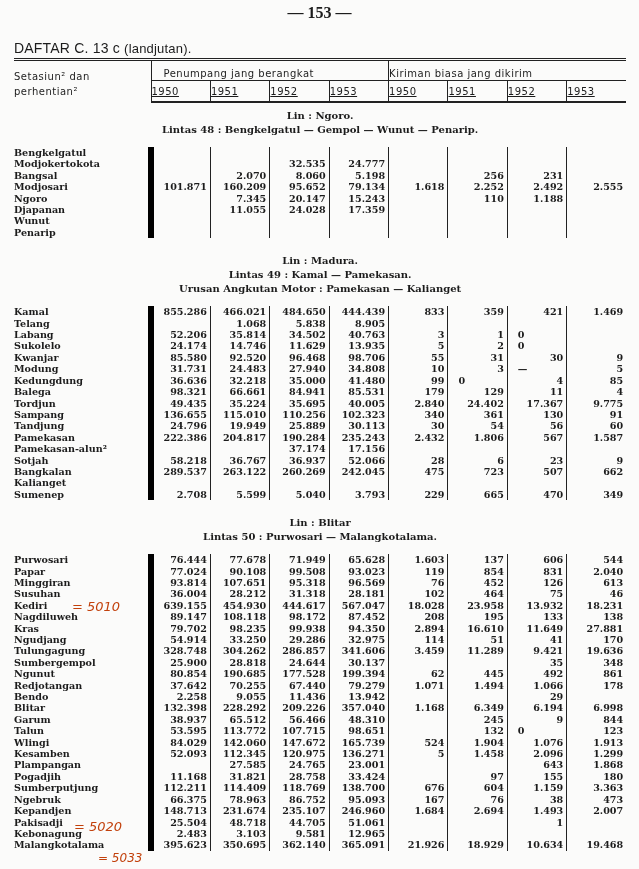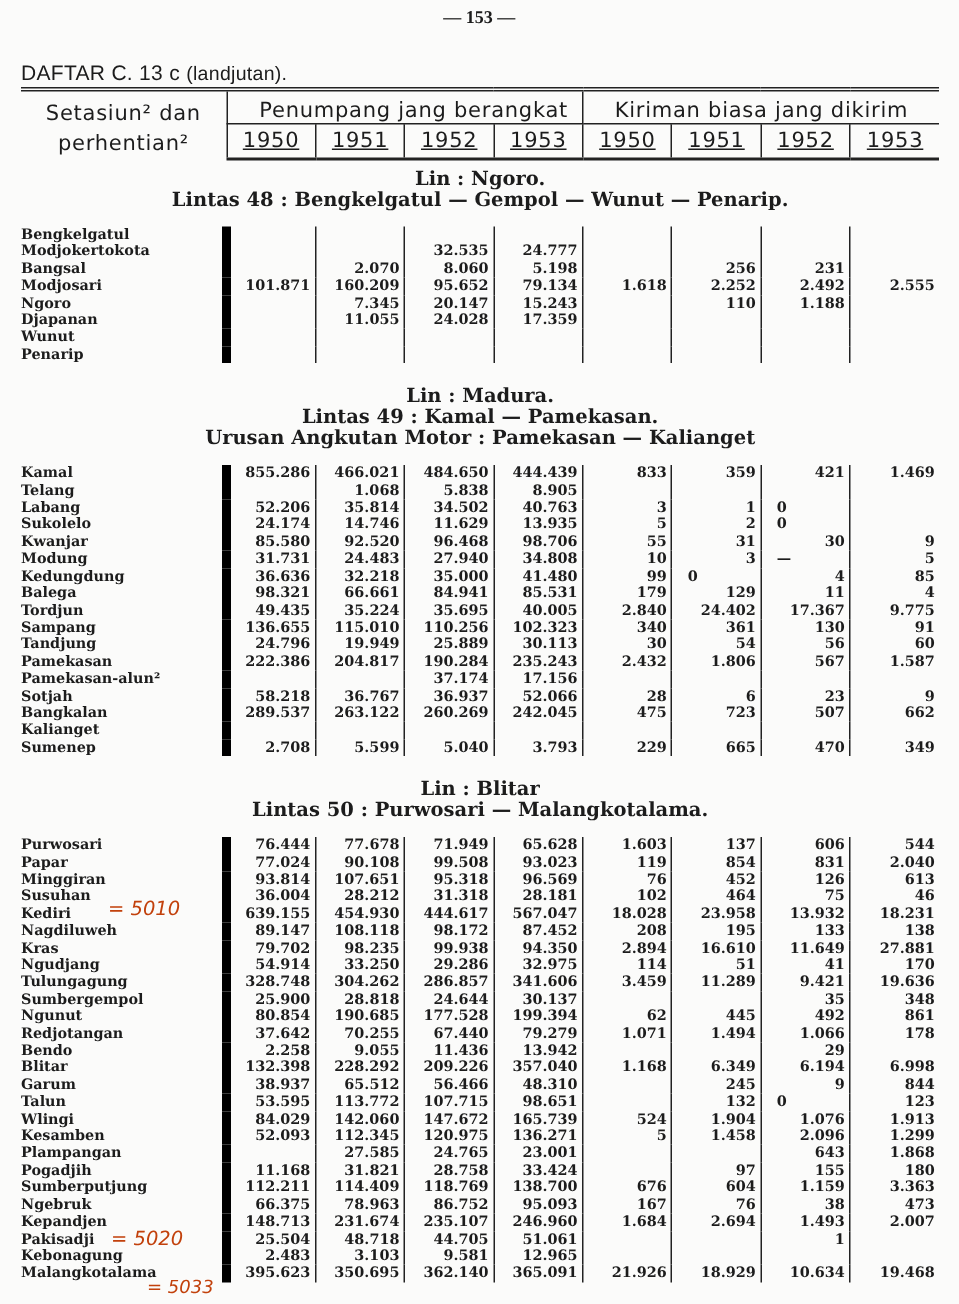--- a/index.html
+++ b/index.html
@@ -2,49 +2,49 @@
 <html><head>
 <meta charset="utf-8">
 <style>
   html, body { margin:0; padding:0; background:#fbfbfa; }
   body {
     width:639px; height:869px; position:relative; overflow:hidden;
     font-family:"DejaVu Serif", serif; color:#1c1c1c;
   }
   .page-number {
     position:absolute; top:4px; left:0; width:639px; text-align:center;
-    font-family:"Liberation Serif", serif; font-size:12px; font-weight:bold;
+    font-family:"Liberation Serif", serif; font-size:16px; font-weight:bold;
   }
   .doc-title {
     position:absolute; top:40px; left:14px;
     font-family:"Liberation Sans", sans-serif; font-size:14px; letter-spacing:0.2px;
   }
   .doc-title .sub { font-size:13px; }
   table.main {
     position:absolute; top:58px; left:14px; width:612px;
     border-collapse:collapse; table-layout:fixed;
     font-family:"DejaVu Serif", serif; font-size:9.6px; font-weight:bold;
   }
   table.main col.c-name { width:137px; }
   table.main col.c-num { width:59.4px; }
   thead tr.h1 th { border-top:3px double #222; padding-top:5px; }
   thead th {
-    font-family:"DejaVu Sans", sans-serif; font-weight:normal; font-size:14px;
-    letter-spacing:0.5px; height:14px; padding:0; text-align:center;
+    font-family:"DejaVu Sans", sans-serif; font-weight:normal; font-size:10px;
+    letter-spacing:0.5px; height:14px; padding:0; text-align:left;
   }
   thead tr.h1 th.grp { border-bottom:1.5px solid #222; }
   thead tr.h2 th { border-bottom:2px solid #222; padding:3px 0 3px 0;text-decoration:underline; }
   th.left-head { border-right:1px solid #222; }
   th.vsep, td.vsep { border-right:1px solid #222; }
   th.grp-sep, td.grp-sep { border-right:1.6px solid #222;padding-left:12px; }
   tbody td { padding:0 3px 0 0; height:11.4px; line-height:11.4px; text-align:right; white-space:nowrap; }
   tbody td.name { text-align:left; padding-left:0; font-family:"DejaVu Serif", serif; font-weight:bold; font-size:9.6px; border-right:6px solid #000000; }
   tr.section td {
     text-align:center; border:none; font-weight:bold; height:14px; line-height:14px;
-    font-family:"DejaVu Serif", serif; font-size:13px; padding:0;
+    font-family:"DejaVu Serif", serif; font-size:10px; padding:0;
   }
   tr.section td.sec-lin { padding-top:6px; }
   tr.spacer td { height:10px; border-right:none; }
   td.center-val { text-align:left; padding-left:10px; }
   .handnote {
     position:absolute; font-family:"DejaVu Sans", sans-serif; color:#c2410c;
     font-size:13px; font-style:italic; font-weight:normal;
   }
 </style>
 </head>

